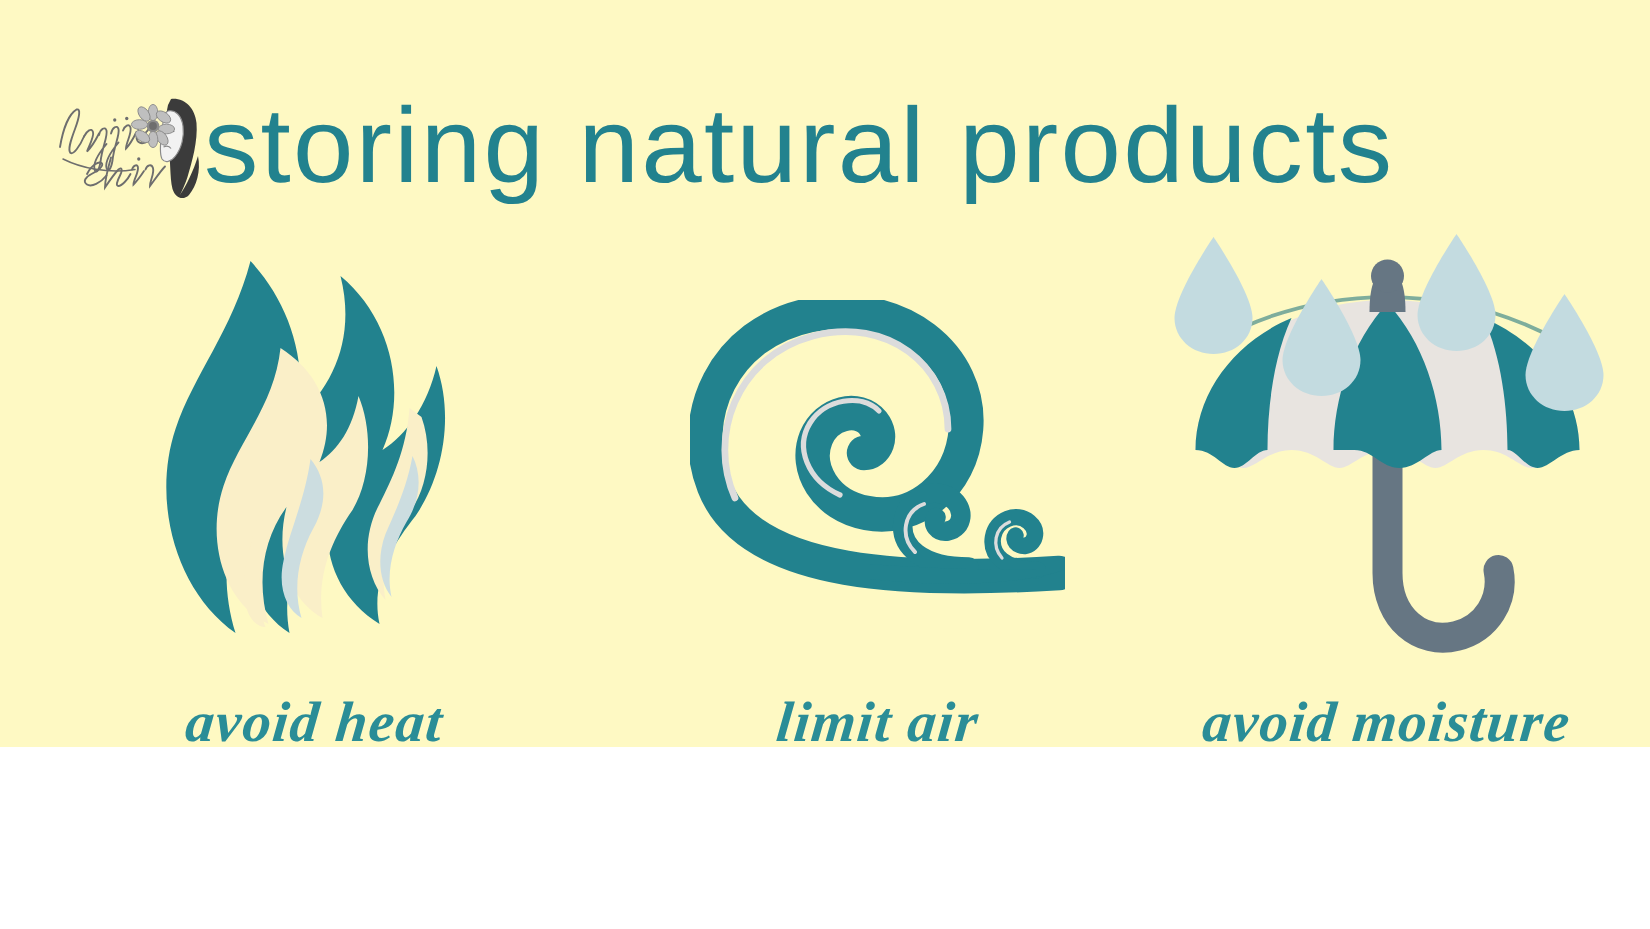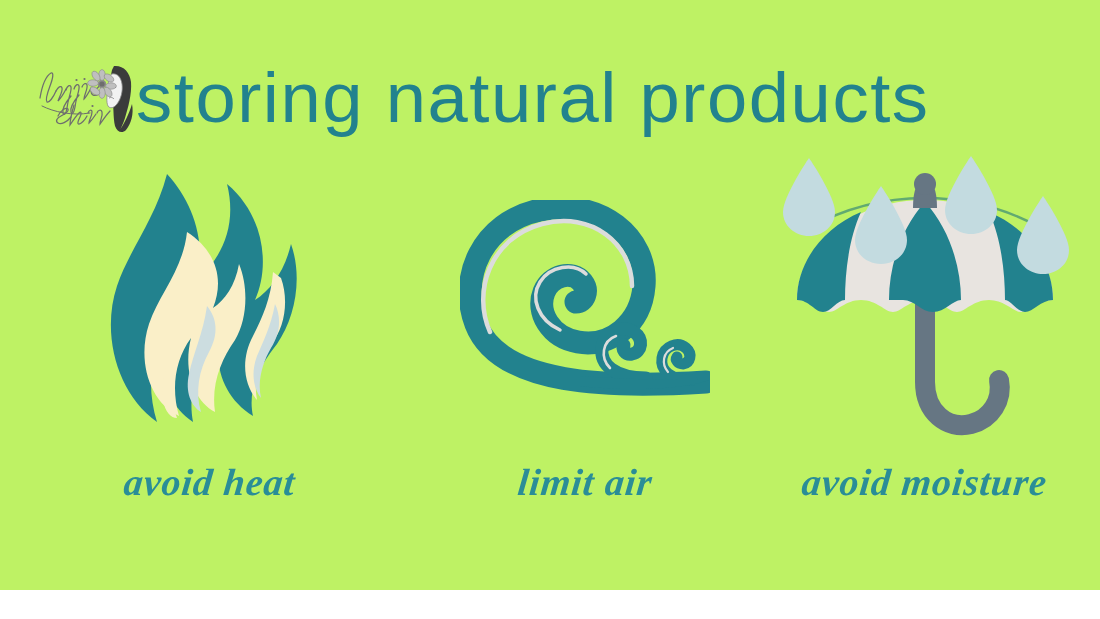--- a/index.html
+++ b/index.html
@@ -7,22 +7,22 @@
     margin: 0;
     padding: 0;
     background: #ffffff;
   }
   body {
     font-family: "Liberation Sans", sans-serif;
   }
   .canvas {
     position: relative;
     width: 1100px;
-    height: 590px;
-    background: #bef264;
+    height: 498px;
+    background: #fef9c3;
     overflow: hidden;
   }
 
   
   .header {
     position: absolute;
     left: 0;
     top: 52px;
     width: 1100px;
     height: 92px;

